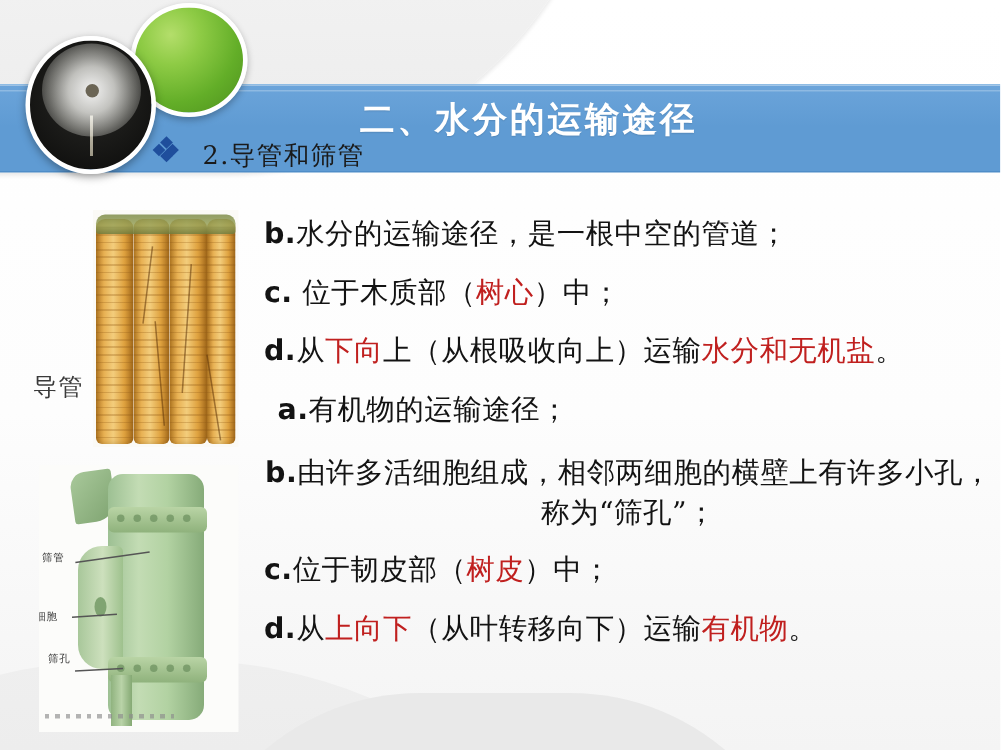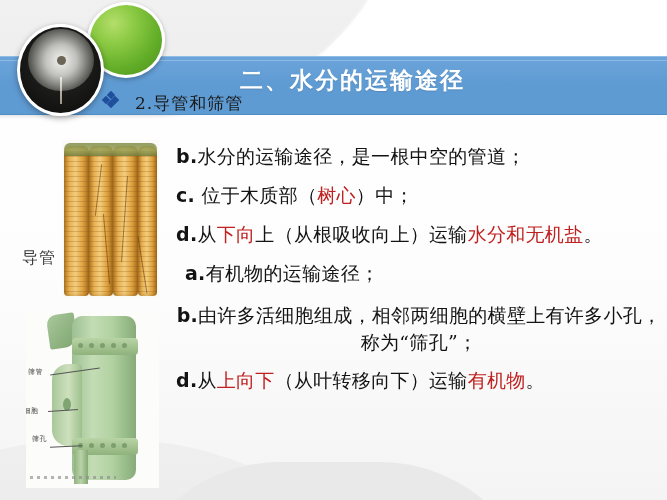--- a/index.html
+++ b/index.html
@@ -431,16 +431,17 @@
     <div class="scalebar"></div>
   </div>
 
   <div class="content">
     <div class="line"><span class="mk">b.</span><span>水分的运输途径，是一根中空的管道；</span></div>
     <div class="line"><span class="mk">c.</span><span> 位于木质部（</span><span class="red">树心</span><span>）中；</span></div>
     <div class="line"><span class="mk">d.</span><span>从</span><span class="red">下向</span><span>上（从根吸收向上）运输</span><span class="red">水分和无机盐</span><span>。</span></div>
 
     <div class="line indent"><span class="mk">a.</span><span>有机物的运输途径；</span></div>
     <div class="line wrap"><span class="mk">b.</span><span>由许多活细胞组成，相邻两细胞的横壁上有许多小孔，称为“筛孔”；</span></div>
+    <div class="line"><span class="mk">c.</span><span>位于韧皮部（</span><span class="red">树皮</span><span>）中；</span></div>
     <div class="line"><span class="mk">d.</span><span>从</span><span class="red">上向下</span><span>（从叶转移向下）运输</span><span class="red">有机物</span><span>。</span></div>
   </div>
 
 </div>
 
 </body></html>

